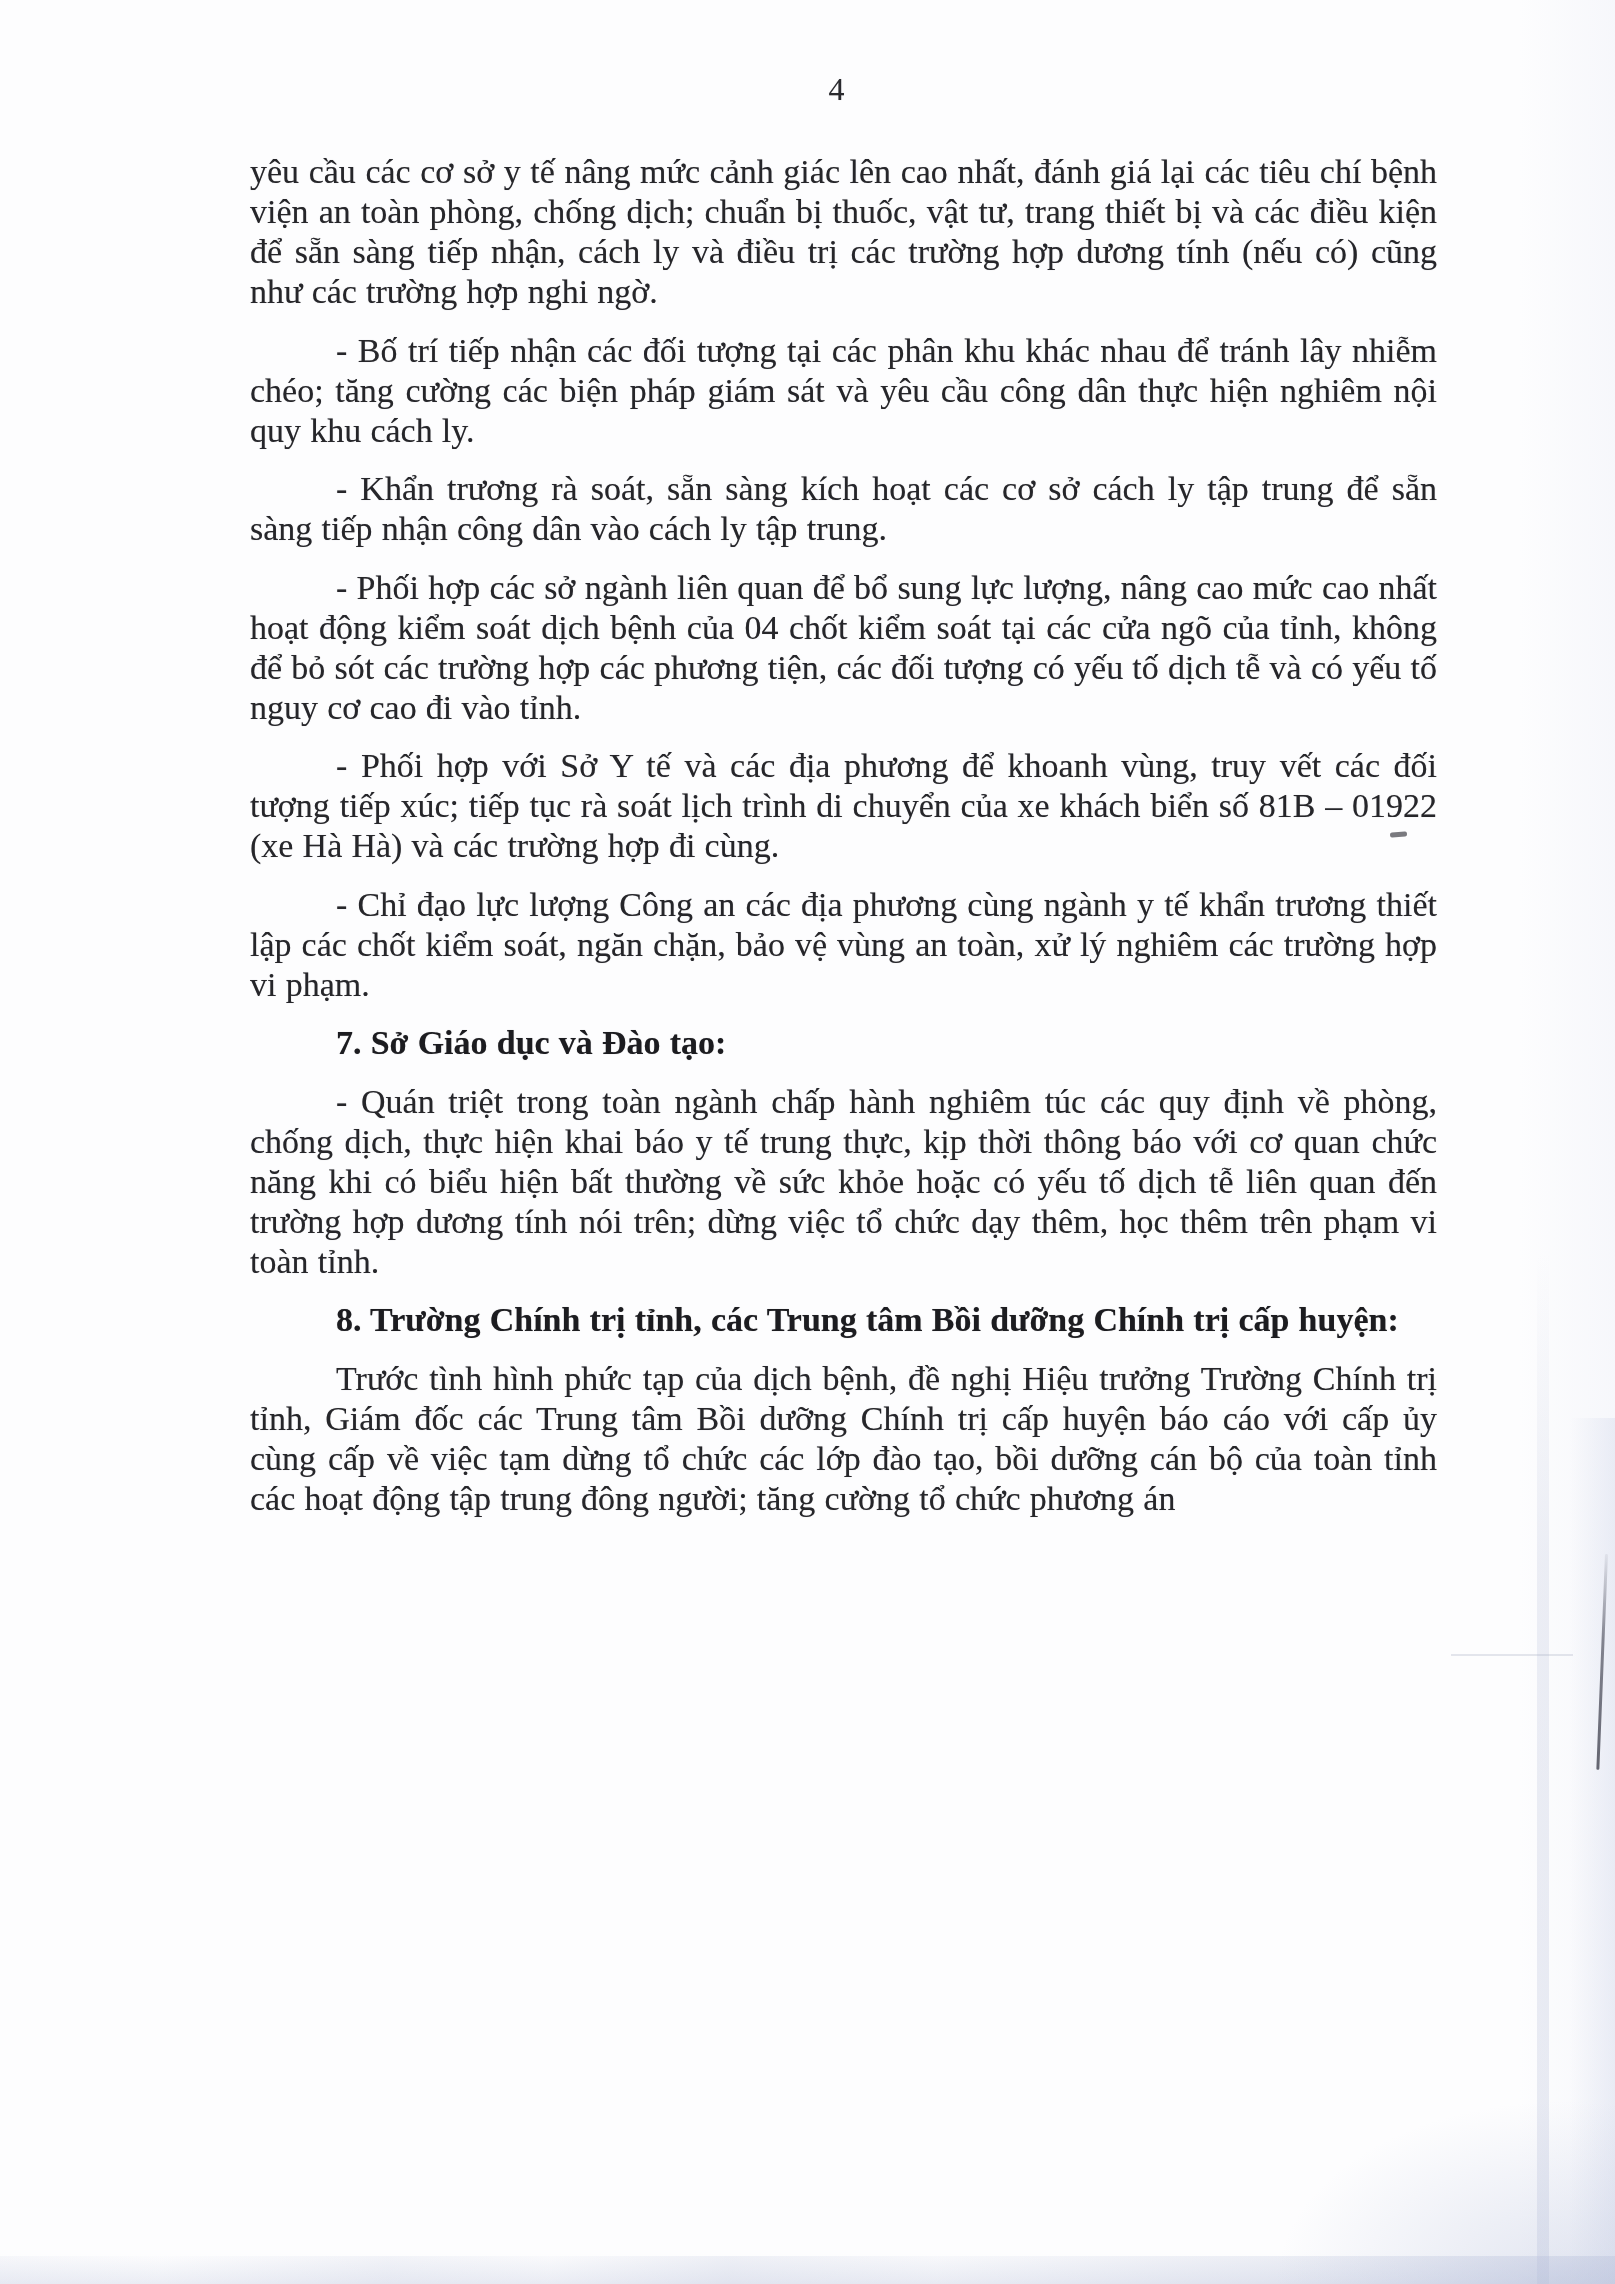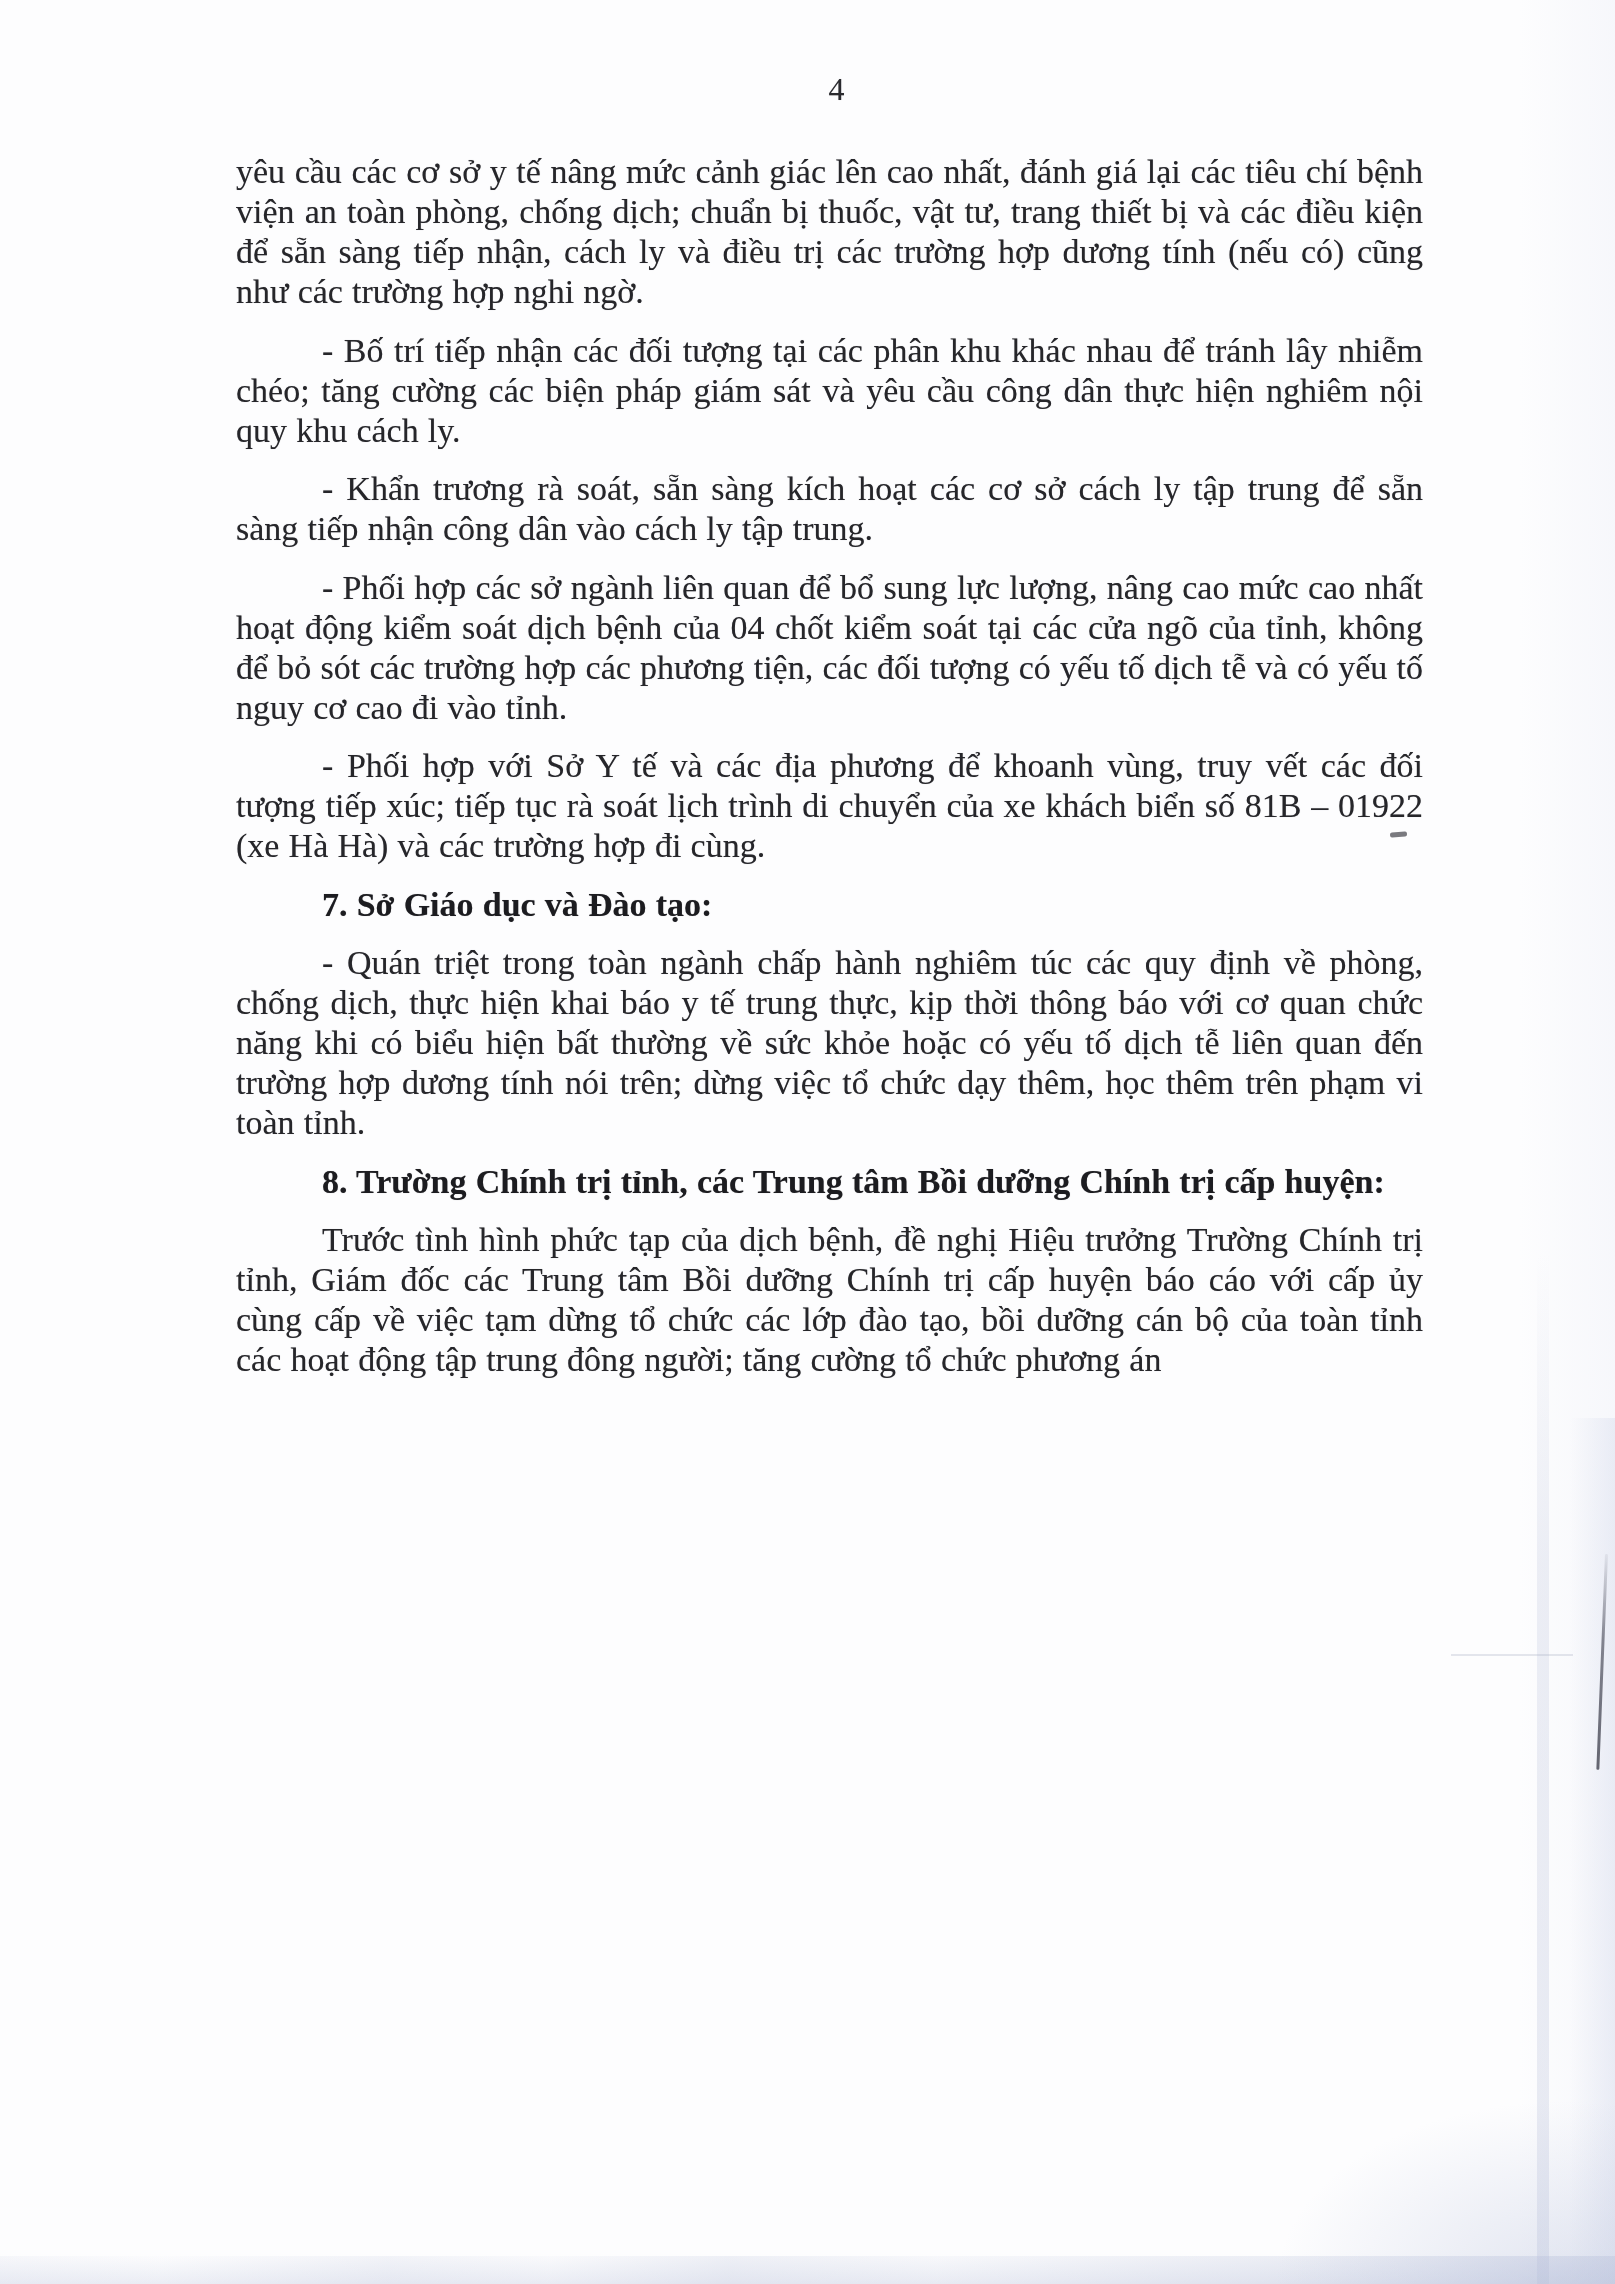--- a/index.html
+++ b/index.html
@@ -11,21 +11,21 @@
       #fdfdfe;
     font-family:"Liberation Serif", serif;
     overflow:hidden;
   }
   .page-number{
     position:absolute;top:71px;left:243px;width:1187px;
     text-align:center;font-size:32px;color:#2a2a2e;
     text-shadow:0 0 0.7px rgba(42,42,48,0.35);
   }
   .content{
-    position:absolute;top:152px;left:236px;width:1187px;
+    position:absolute;top:152px;left:250px;width:1187px;
   }
   .para{
     margin:0 0 18.5px 0;
     font-size:34px;line-height:40px;
     text-align:justify;
     text-indent:86px;
     color:#26262a;
     text-shadow:0 0 0.7px rgba(38,38,44,0.40);
     word-spacing:0.7px;
   }
@@ -77,20 +77,21 @@
 <div class="page">
 
   <div class="page-number">4</div>
 
   <div class="content">
     <p class="para no-indent">yêu cầu các cơ sở y tế nâng mức cảnh giác lên cao nhất, đánh giá lại các tiêu chí bệnh viện an toàn phòng, chống dịch; chuẩn bị thuốc, vật tư, trang thiết bị và các điều kiện để sẵn sàng tiếp nhận, cách ly và điều trị các trường hợp dương tính (nếu có) cũng như các trường hợp nghi ngờ.</p>
     <p class="para">- Bố trí tiếp nhận các đối tượng tại các phân khu khác nhau để tránh lây nhiễm chéo; tăng cường các biện pháp giám sát và yêu cầu công dân thực hiện nghiêm nội quy khu cách ly.</p>
     <p class="para">- Khẩn trương rà soát, sẵn sàng kích hoạt các cơ sở cách ly tập trung để sẵn sàng tiếp nhận công dân vào cách ly tập trung.</p>
     <p class="para">- Phối hợp các sở ngành liên quan để bổ sung lực lượng, nâng cao mức cao nhất hoạt động kiểm soát dịch bệnh của 04 chốt kiểm soát tại các cửa ngõ của tỉnh, không để bỏ sót các trường hợp các phương tiện, các đối tượng có yếu tố dịch tễ và có yếu tố nguy cơ cao đi vào tỉnh.</p>
     <p class="para">- Phối hợp với Sở Y tế và các địa phương để khoanh vùng, truy vết các đối tượng tiếp xúc; tiếp tục rà soát lịch trình di chuyển của xe khách biển số 81B – 01922 (xe Hà Hà) và các trường hợp đi cùng.</p>
+    <p class="para">- Chỉ đạo lực lượng Công an các địa phương cùng ngành y tế khẩn trương thiết lập các chốt kiểm soát, ngăn chặn, bảo vệ vùng an toàn, xử lý nghiêm các trường hợp vi phạm.</p>
     <p class="para heading">7. Sở Giáo dục và Đào tạo:</p>
     <p class="para">- Quán triệt trong toàn ngành chấp hành nghiêm túc các quy định về phòng, chống dịch, thực hiện khai báo y tế trung thực, kịp thời thông báo với cơ quan chức năng khi có biểu hiện bất thường về sức khỏe hoặc có yếu tố dịch tễ liên quan đến trường hợp dương tính nói trên; dừng việc tổ chức dạy thêm, học thêm trên phạm vi toàn tỉnh.</p>
     <p class="para heading">8. Trường Chính trị tỉnh, các Trung tâm Bồi dưỡng Chính trị cấp huyện:</p>
     <p class="para">Trước tình hình phức tạp của dịch bệnh, đề nghị Hiệu trưởng Trường Chính trị tỉnh, Giám đốc các Trung tâm Bồi dưỡng Chính trị cấp huyện báo cáo với cấp ủy cùng cấp về việc tạm dừng tổ chức các lớp đào tạo, bồi dưỡng cán bộ của toàn tỉnh các hoạt động tập trung đông người; tăng cường tổ chức phương án</p>
   </div>
 
   <div class="artifact-vertical-band"></div>
   <div class="artifact-dark-line"></div>
   <div class="artifact-dash"></div>
   <div class="artifact-hstreak"></div>

